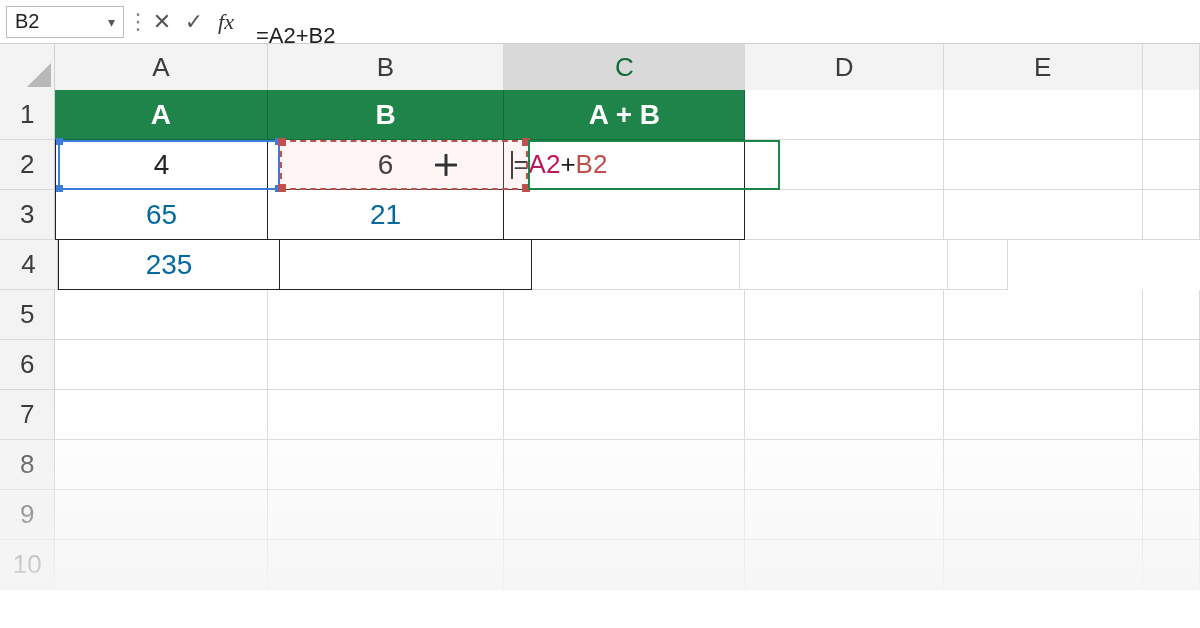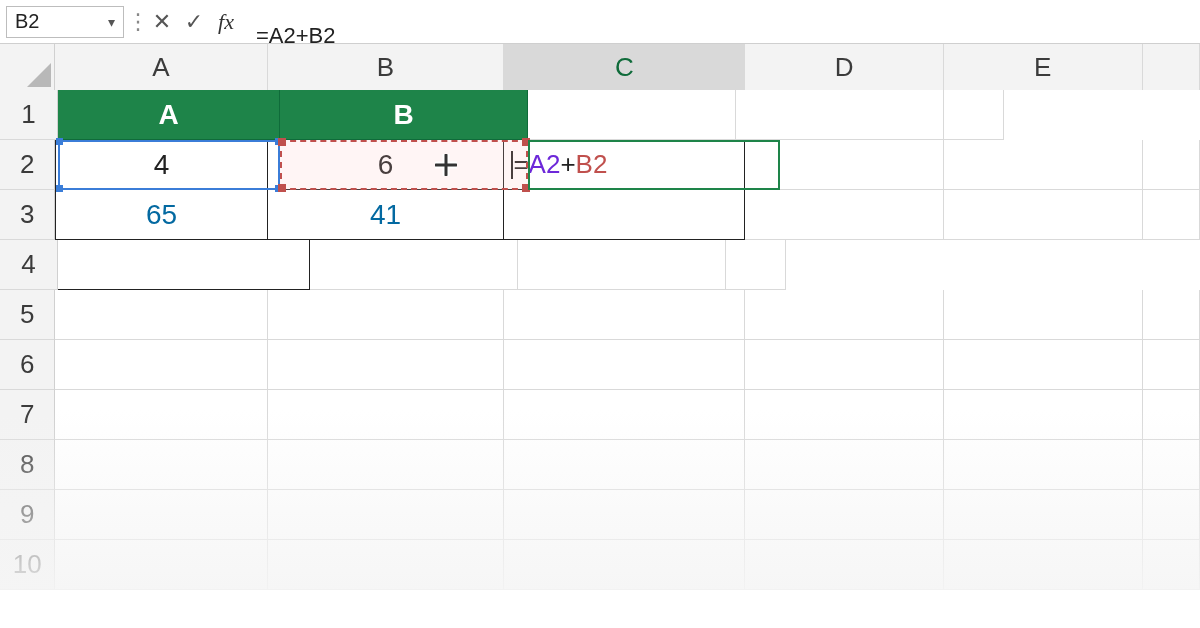--- a/index.html
+++ b/index.html
@@ -204,21 +204,21 @@
     left: 528px;
     top: 50px;
     width: 252px;
     height: 50px;
     border: 2px solid #1e8449;
     pointer-events: none;
     z-index: 5;
   }
   .formula-token { white-space: pre; }
   .tok-eq { color: #222; }
-  .tok-ref1 { color: #6d28d9; }
+  .tok-ref1 { color: #be185d; }
   .tok-op { color: #222; }
   .tok-ref2 { color: #c0504d; }
   .cursor {
     display:inline-block;
     width: 2px; height: 28px;
     background: #222;
     margin-left: 1px;
     vertical-align: middle;
   }
 
@@ -289,20 +289,21 @@
         <div class="hndl tr"></div>
         <div class="hndl bl"></div>
         <div class="hndl br"></div>
     </div>
     <div class="edit-border"></div>
 
     <div class="row">
       <div class="row-h">1</div>
       <div class="cell thead cA">A</div>
       <div class="cell thead cB">B</div>
+      <div class="cell thead cC">A + B</div>
       <div class="cell cD"></div>
       <div class="cell cE"></div>
       <div class="cell cF"></div>
     </div>
 
     <div class="row">
       <div class="row-h">2</div>
       <div class="cell tcell tcell-left cA">4</div>
       <div class="cell tcell cB" style="position:relative;">
         <span>6</span>
@@ -321,29 +322,30 @@
           <span class="formula-token tok-ref2">B2</span>
       </div>
       <div class="cell cD"></div>
       <div class="cell cE"></div>
       <div class="cell cF"></div>
     </div>
 
     <div class="row">
       <div class="row-h">3</div>
       <div class="cell tcell tcell-left cA">65</div>
-      <div class="cell tcell cB">41</div>
+      <div class="cell tcell cB">21</div>
       <div class="cell tcell cC"></div>
       <div class="cell cD"></div>
       <div class="cell cE"></div>
       <div class="cell cF"></div>
     </div>
 
     <div class="row">
       <div class="row-h">4</div>
+      <div class="cell tcell tcell-left cA">235</div>
       <div class="cell tcell cC"></div>
       <div class="cell cD"></div>
       <div class="cell cE"></div>
       <div class="cell cF"></div>
     </div>
 
     <div class="row">
       <div class="row-h">5</div>
       <div class="cell cA"></div>
         <div class="cell cB"></div>

